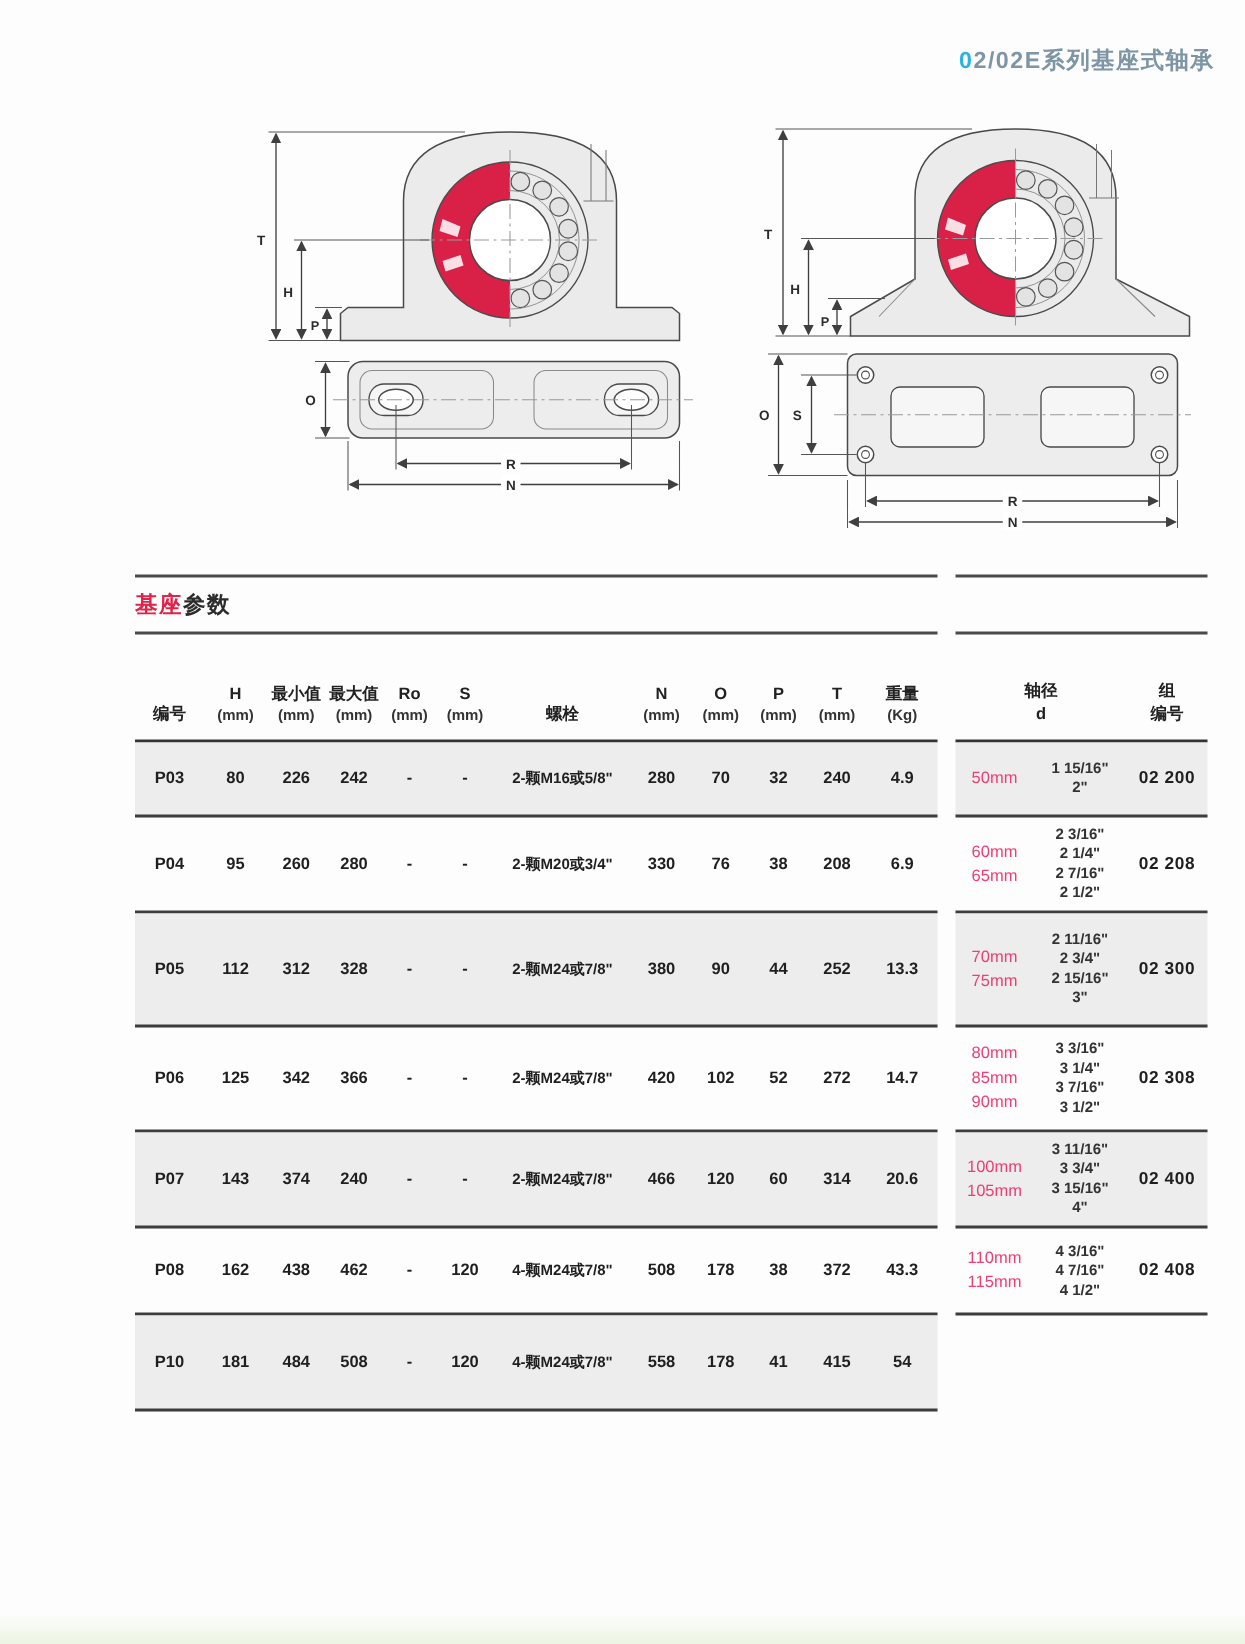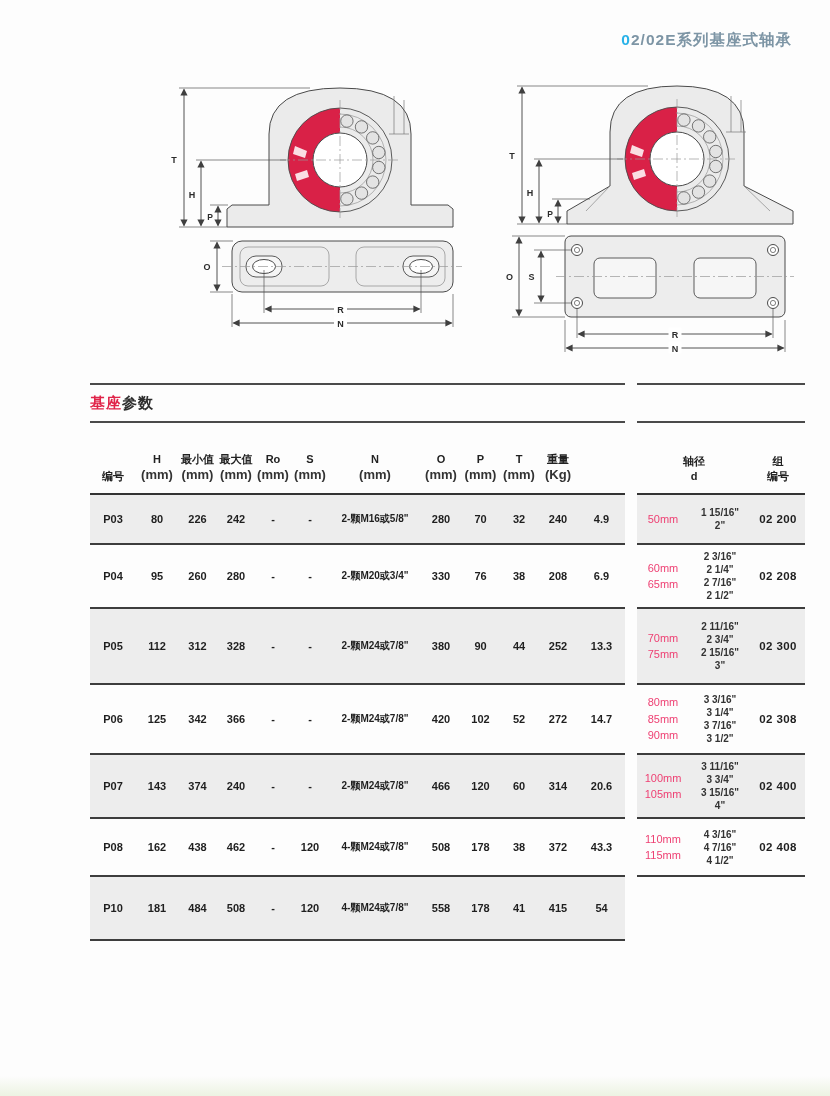--- a/index.html
+++ b/index.html
@@ -1,20 +1,20 @@
 <!DOCTYPE html>
 <html><head>
 <meta charset="utf-8">
 <style>
   html,body{margin:0;padding:0;background:#ffffff;}
   .page{position:relative;width:830px;height:1096px;background:#fdfdfd;overflow:hidden;
         font-family:"Liberation Sans",sans-serif;color:#222;}
 
   
-  .page-title{position:absolute;top:30px;right:38px;font-size:15.5px;font-weight:bold;
+  .page-title{position:absolute;top:30px;right:20px;font-size:15.5px;font-weight:bold;
               letter-spacing:1px;color:#7d95a5;}
   .page-title .accent{color:#29b2e8;}
 
   
   .diag{position:absolute;}
   .diag.left{left:160px;top:72px;}
   .diag.right{left:498px;top:74px;}
   .diag text{font-family:"Liberation Sans",sans-serif;font-weight:bold;fill:#2b2b2b;}
 
   
@@ -29,21 +29,21 @@
 
   .header-row{display:flex;}
   .thead-main{width:535px;display:grid;height:70px;border-bottom:2.5px solid #333;
               grid-template-columns:46px 42px 39px 38px 36px 38px 92px 40px 39px 38px 40px 47px;}
   .thead-side{width:168px;display:grid;height:70px;border-bottom:2.5px solid #333;
               grid-template-columns:114px 54px;}
   .gapcol{width:12px;}
   .hcell{display:flex;flex-direction:column;justify-content:flex-end;align-items:center;
          padding-bottom:9px;}
   .hl{font-size:11px;font-weight:bold;color:#222;line-height:1.25;}
-  .hu{font-size:13px;font-weight:bold;color:#333;line-height:1.3;}
+  .hu{font-size:10px;font-weight:bold;color:#333;line-height:1.3;}
   .hu2{font-size:11px;font-weight:bold;color:#222;line-height:1.35;}
 
   .trow{display:flex;}
   .block{box-sizing:border-box;border-bottom:2px solid #3d3d3d;padding:5px 0;}
   .block.main{width:535px;display:grid;align-items:center;
               grid-template-columns:46px 42px 39px 38px 36px 38px 92px 40px 39px 38px 40px 47px;}
   .block.side{width:168px;display:grid;align-items:center;grid-template-columns:52px 62px 54px;}
   .block.shaded{background:#ededed;}
   .gap{width:12px;}
   .cell{text-align:center;font-size:11px;font-weight:600;color:#1f1f1f;}
@@ -244,20 +244,24 @@
           </div>
           <div class="hcell">
             <div class="hl">Ro</div>
             <div class="hu">(mm)</div>
           </div>
           <div class="hcell">
             <div class="hl">S</div>
             <div class="hu">(mm)</div>
           </div>
           <div class="hcell">
+            <div class="hl">螺栓</div>
+            <div class="hu"></div>
+          </div>
+          <div class="hcell">
             <div class="hl">N</div>
             <div class="hu">(mm)</div>
           </div>
           <div class="hcell">
             <div class="hl">O</div>
             <div class="hu">(mm)</div>
           </div>
           <div class="hcell">
             <div class="hl">P</div>
             <div class="hu">(mm)</div>

